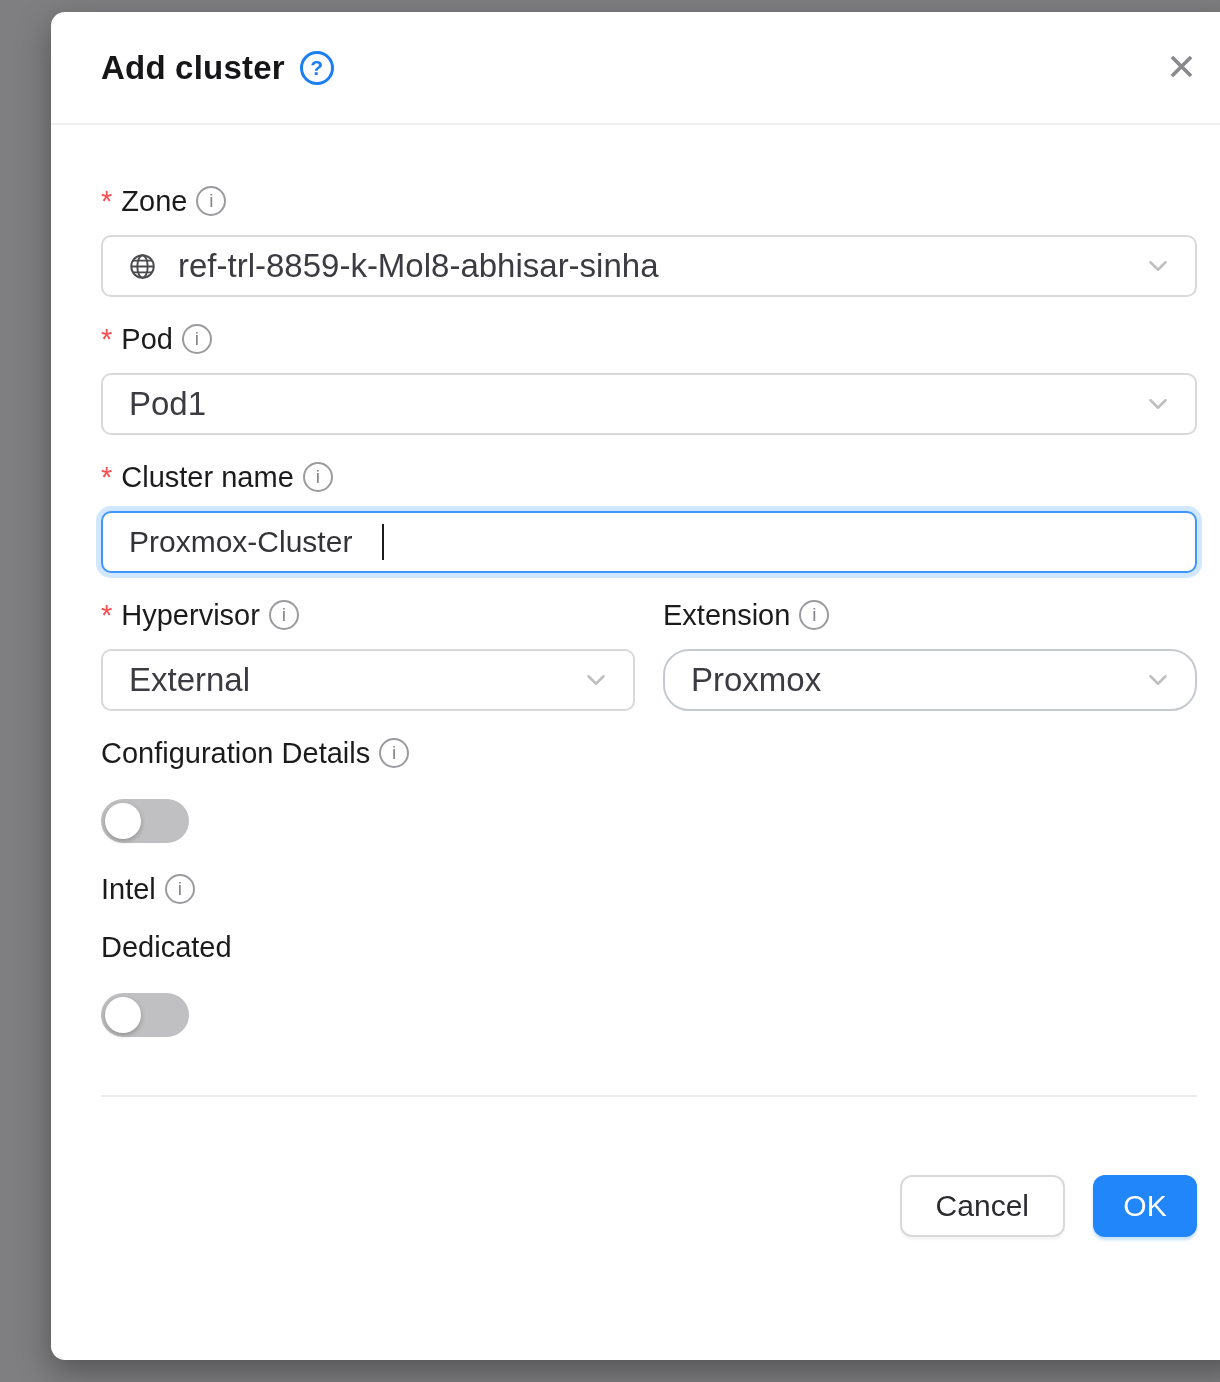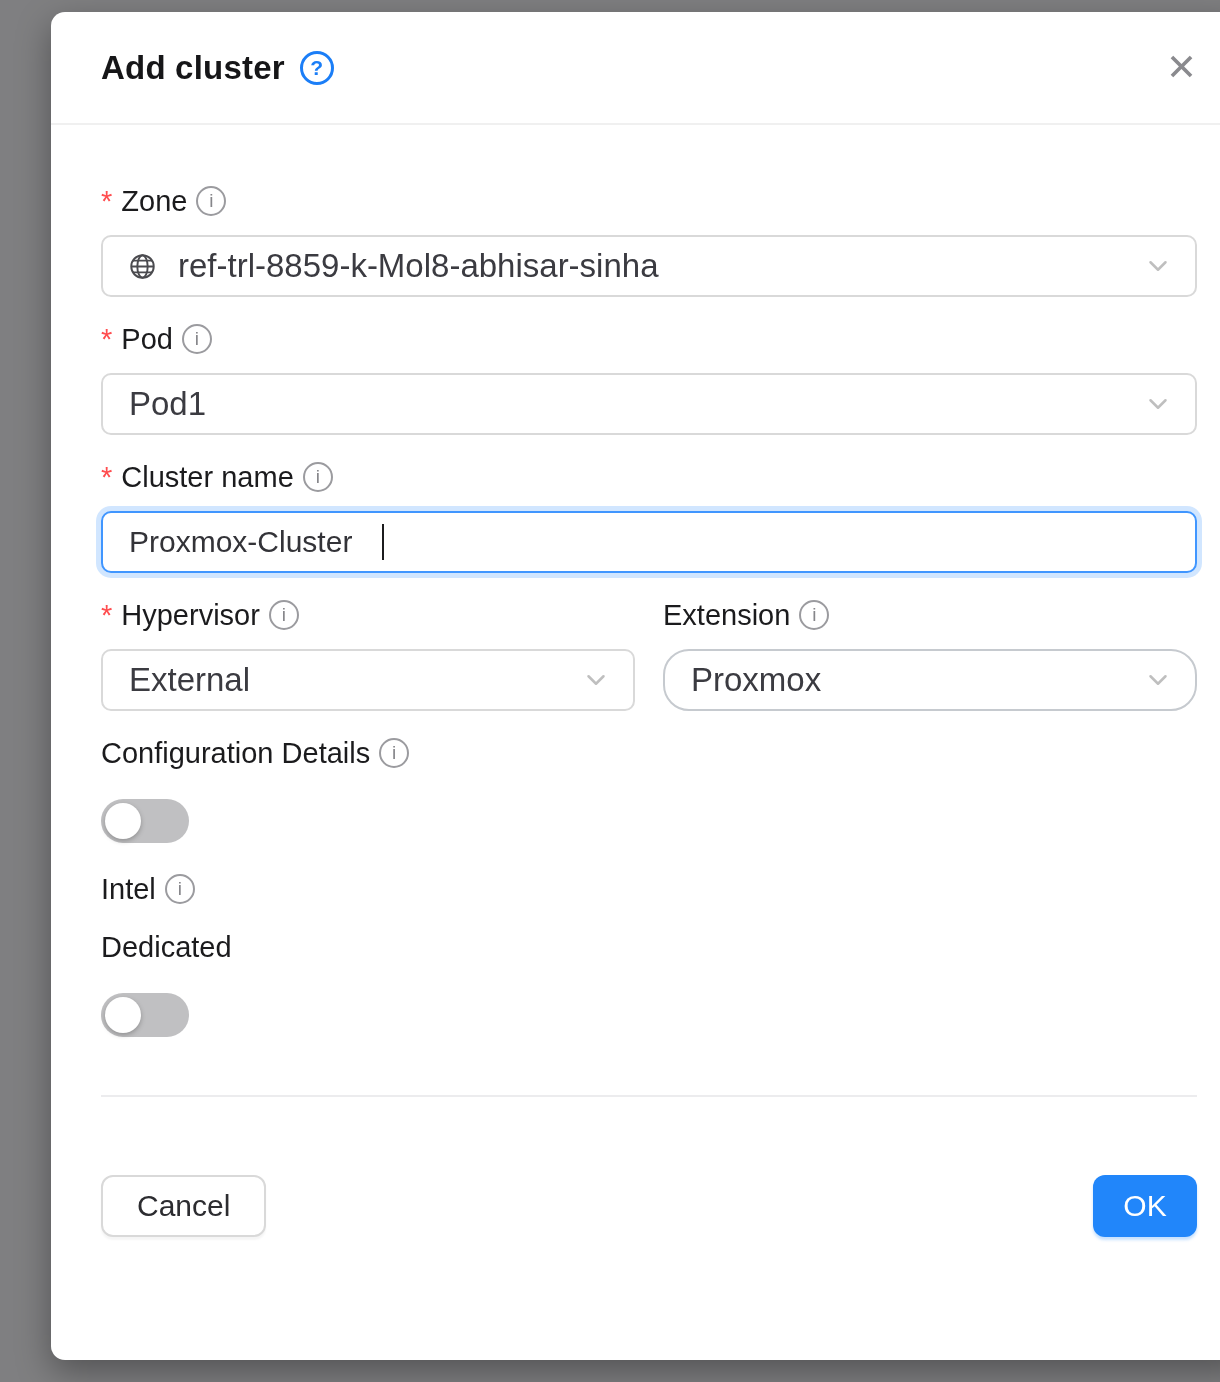--- a/index.html
+++ b/index.html
@@ -154,22 +154,22 @@
   }
   .divider {
     height: 2px;
     background: #ececee;
     margin-top: 58px;
   }
   
   .footer {
     margin-top: 78px;
     display: flex;
-    justify-content: space-between;
-    gap: 10px;
+    justify-content: flex-end;
+    gap: 28px;
     padding-bottom: 40px;
   }
   .btn {
     height: 62px;
     border-radius: 12px;
     font-size: 30px;
     font-family: inherit;
     cursor: pointer;
     display: inline-flex;
     align-items: center;

